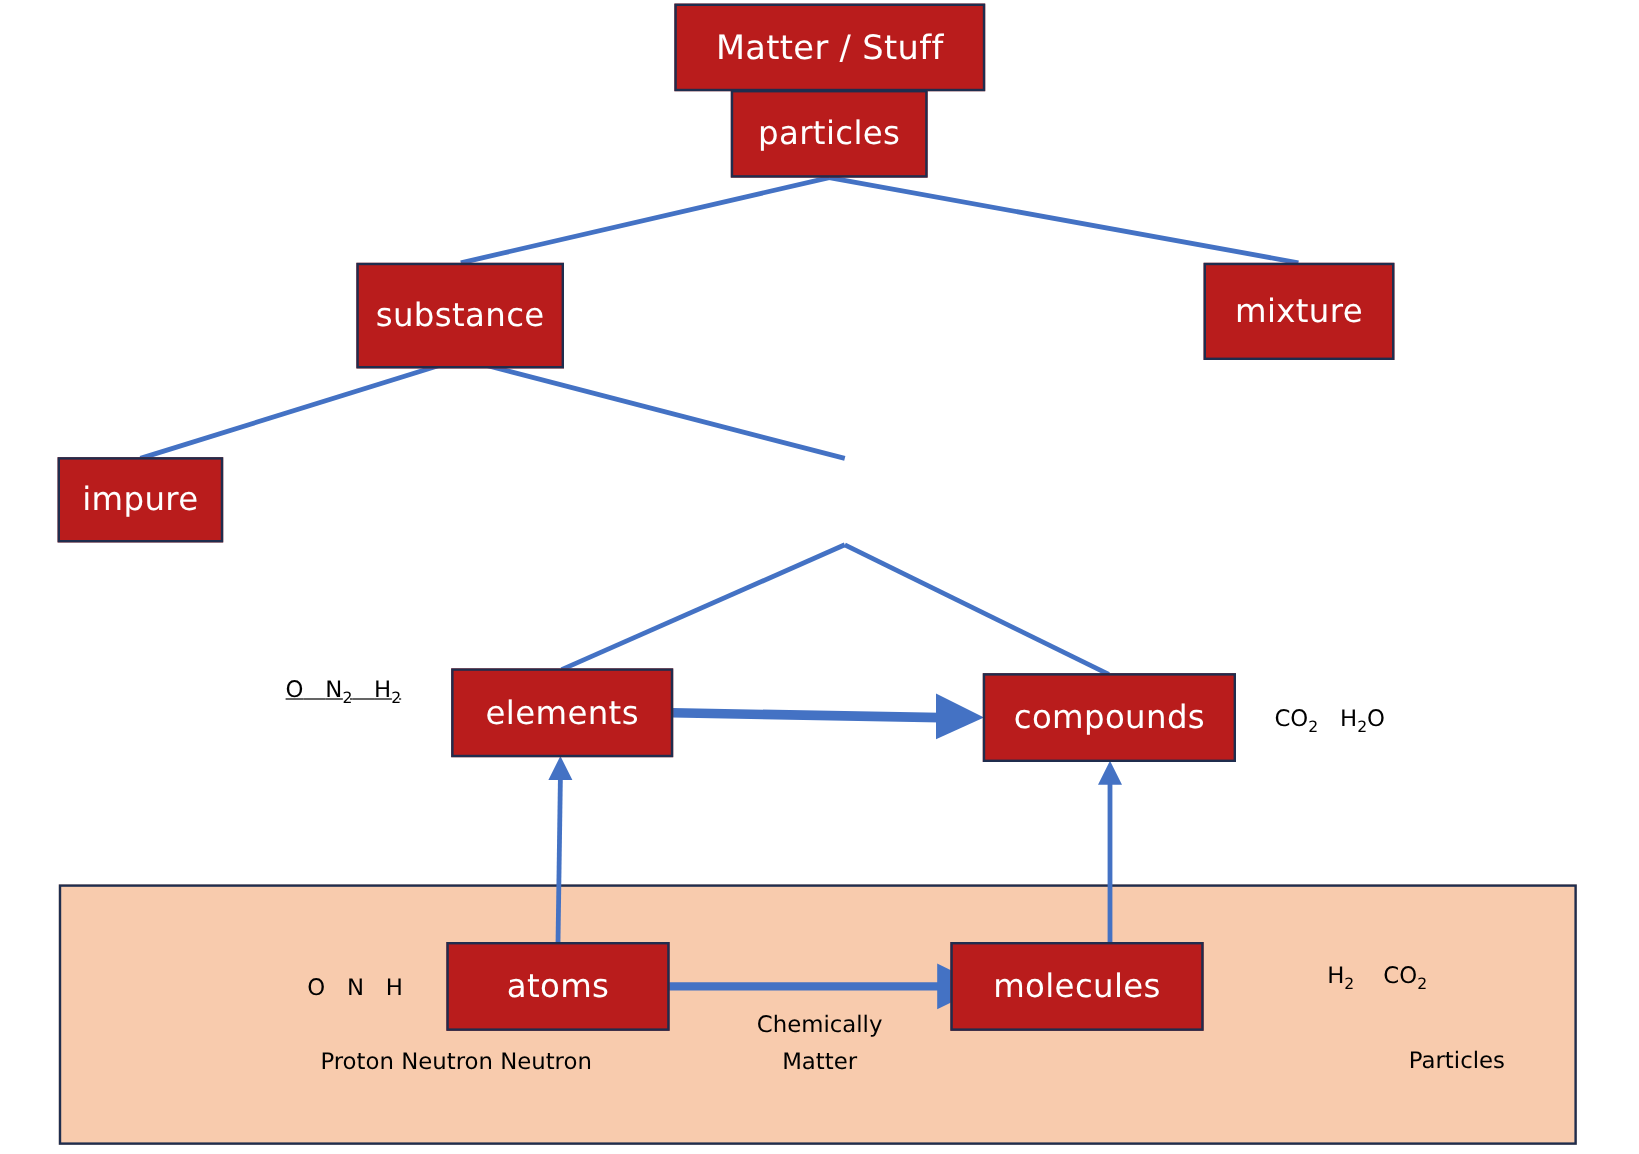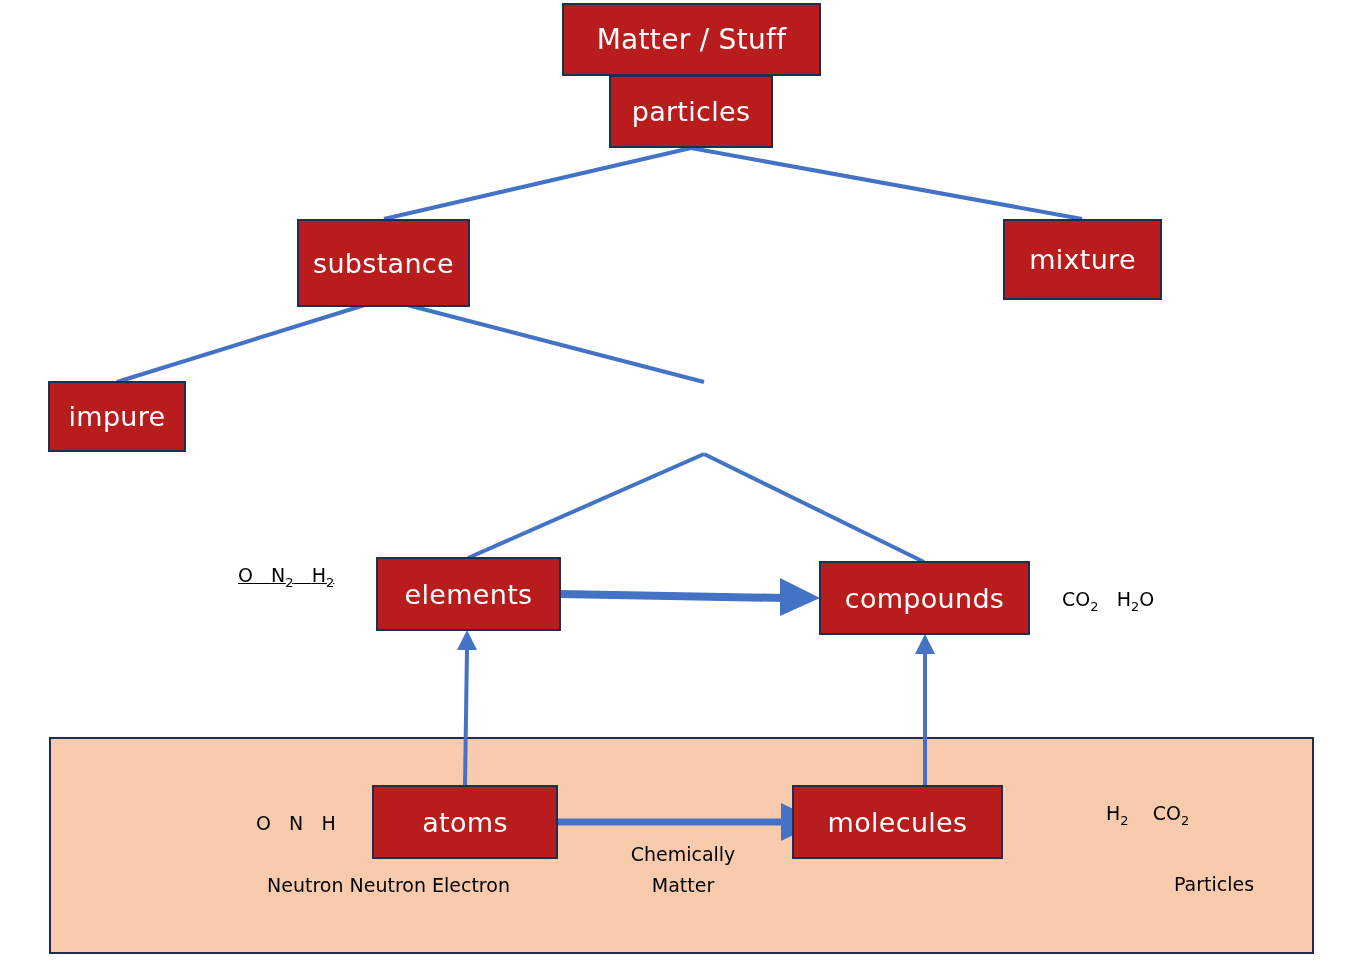--- a/index.html
+++ b/index.html
@@ -63,21 +63,21 @@
     &nbsp;&nbsp;<span><span>H</span><sub>2</sub></span>
   </div>
 
   <div class="label" style="left:1062px; top:588px;">
     <span><span>CO</span><sub>2</sub></span>
     &nbsp;&nbsp;<span><span>H</span><sub>2</sub><span>O</span></span>
   </div>
 
   <div class="label" style="left:256px; top:812px; white-space:pre;">O   N   H</div>
 
-  <div class="label" style="left:267px; top:874px;">Neutron Neutron Electron</div>
+  <div class="label" style="left:267px; top:874px;">Proton Neutron Neutron</div>
 
   <div class="label center" style="left:613px; top:839px; width:140px;">
     <div>Chemically</div>
     <div>Matter</div>
   </div>
 
   <div class="label" style="left:1058px; top:802px;margin-left:48px;">
     <span><span>H</span><sub>2</sub></span>
     &nbsp;&nbsp;&nbsp;<span><span>CO</span><sub>2</sub></span>
   </div>

